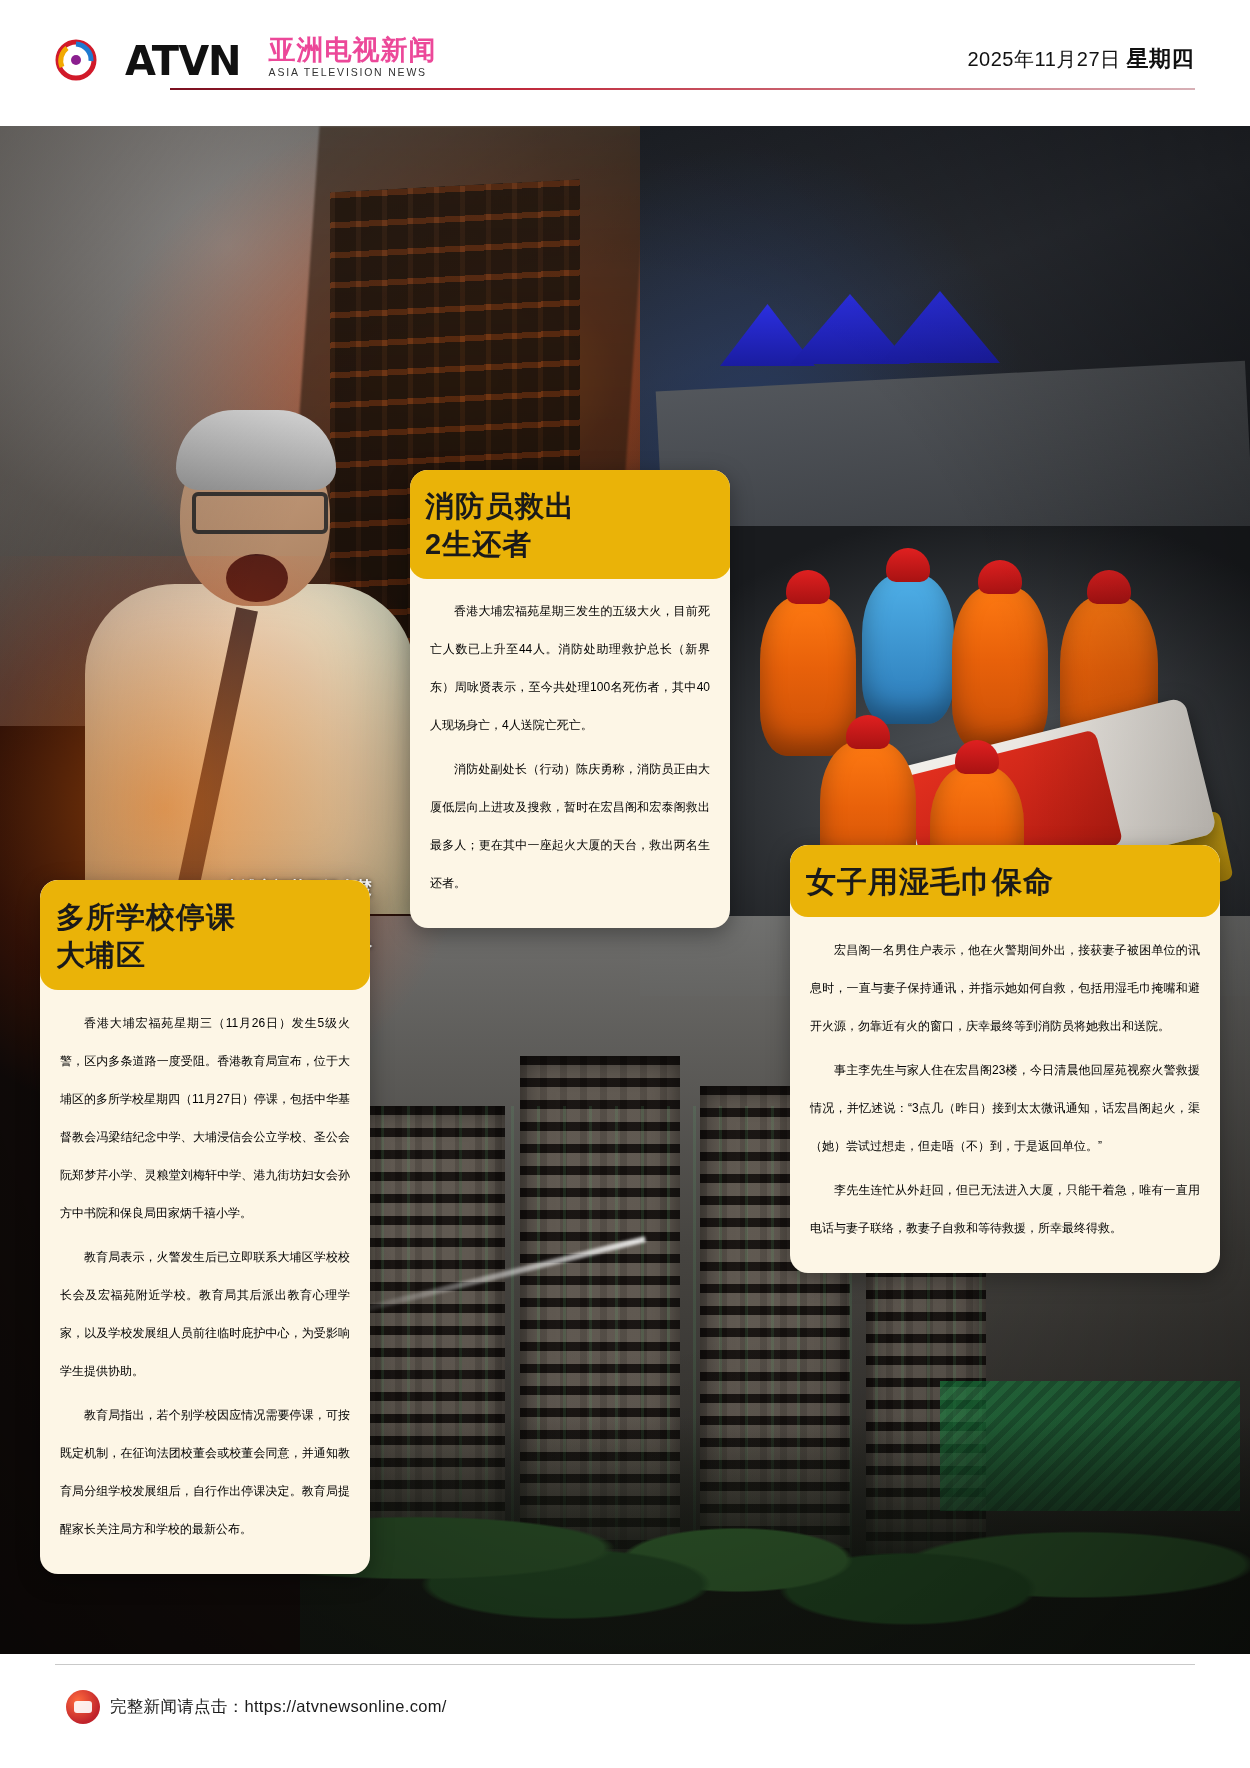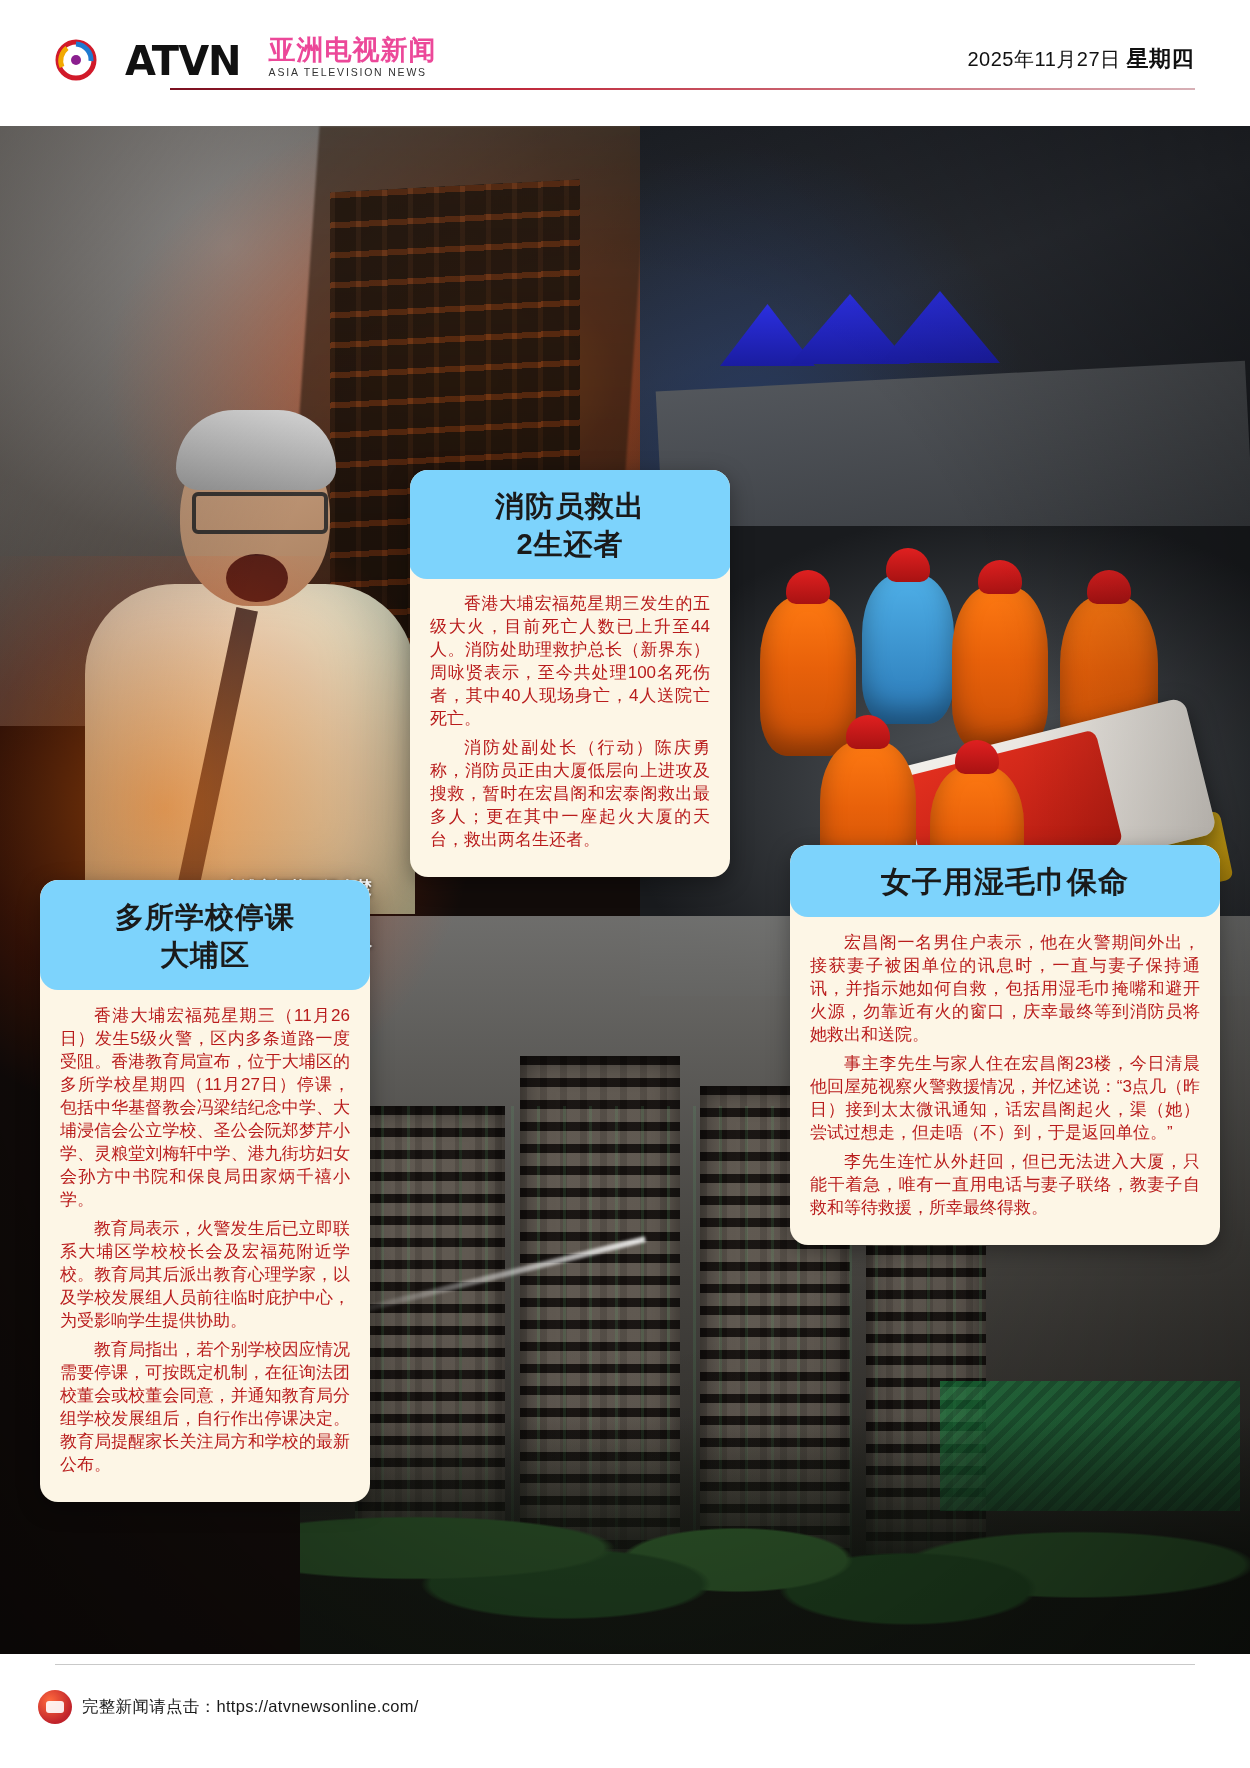--- a/index.html
+++ b/index.html
@@ -318,40 +318,40 @@
 
   
   .card {
     position: absolute;
     background: #fdf6e6;
     border-radius: 18px;
     box-shadow: 0 6px 22px rgba(0,0,0,.35);
     overflow: hidden;
   }
   .card-head {
-    background: #7dd3fc;
+    background: #eab308;
     border-radius: 18px;
     padding: 18px 16px 16px;
-    text-align: center;
+    text-align: left;
   }
   .card-head .t {
     font-size: 29px;
     font-weight: bold;
     color: #1a1a1a;
     line-height: 38px;
     letter-spacing: 1px;
   }
   .card-body {
     padding: 14px 20px 20px;
   }
   .card-body p {
     margin: 0 0 6px;
-    font-size: 17px;
-    line-height: 23px;
-    color: #b91c1c;
+    font-size: 12px;
+    line-height: 38px;
+    color: #000000;
     text-indent: 2em;
     text-align: justify;
   }
 
   
   #card-firefighters { left: 410px; top: 470px;  width: 320px; }
   #card-firefighters .card-head { margin: -1px; }
   #card-schools      { left: 40px;  top: 880px;  width: 330px; }
   #card-towel        { left: 790px; top: 845px;  width: 430px; }
   #card-towel .card-head .t { font-size: 30px; }
@@ -365,21 +365,21 @@
     background: #ffffff;
   }
   .footer-rule {
     position: absolute;
     left: 55px; top: 10px;
     width: 1140px; height: 1px;
     background: #c9c9c9;
   }
   .footer-inner {
     position: absolute;
-    left: 38px; top: 36px;
+    left: 66px; top: 36px;
     display: flex;
     align-items: center;
     gap: 10px;
   }
   .footer-badge {
     width: 34px; height: 34px;
     border-radius: 50%;
     background: radial-gradient(circle at 35% 32%, #ff6a3d, #c0232b 70%);
     position: relative;
     flex: 0 0 auto;

